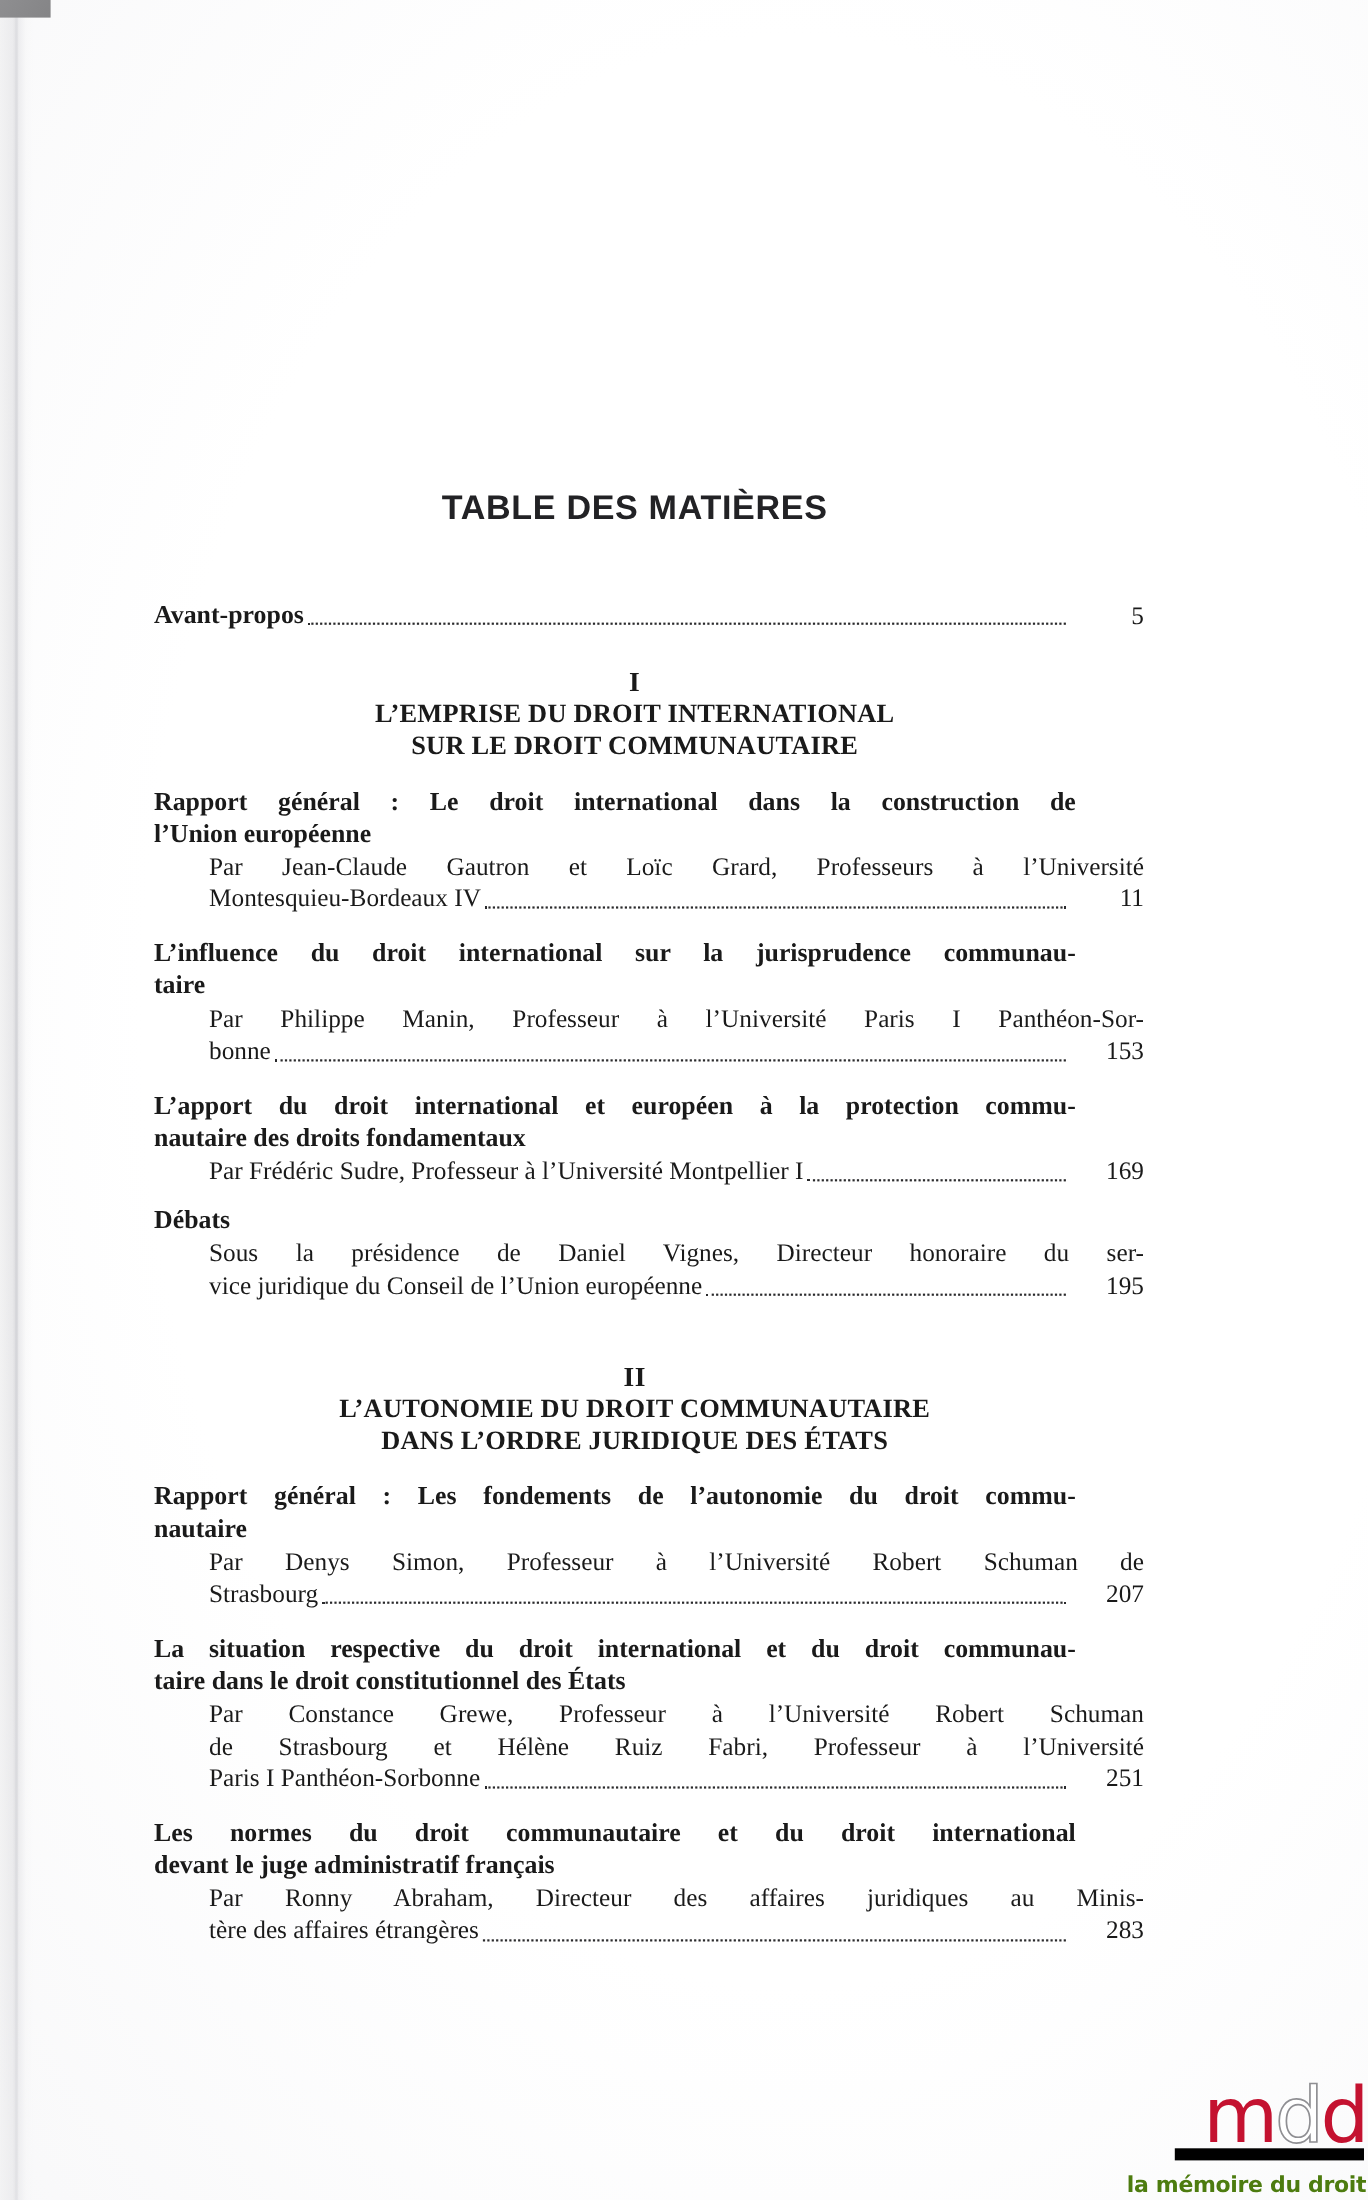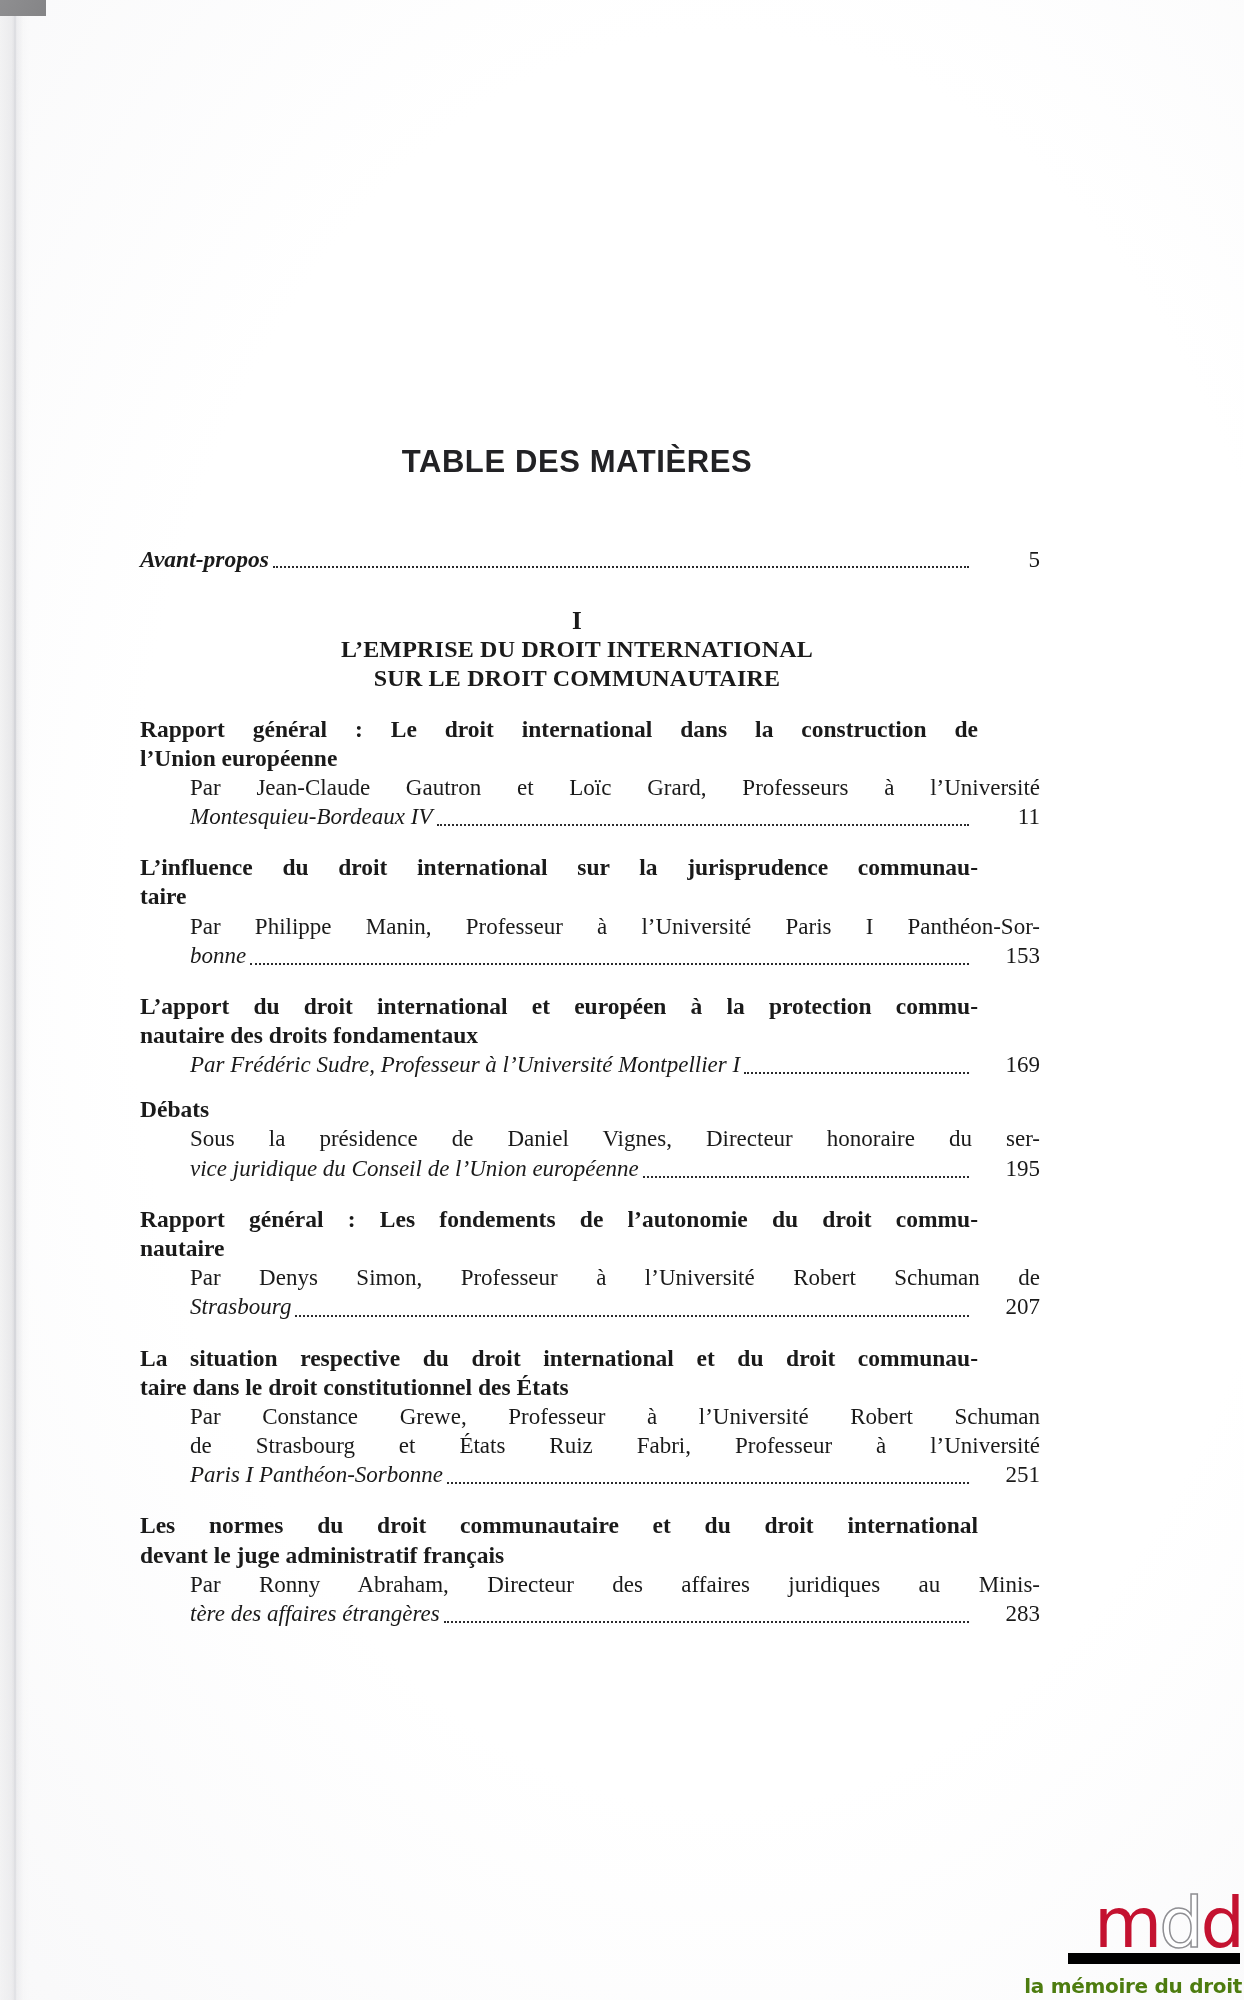--- a/index.html
+++ b/index.html
@@ -95,21 +95,20 @@
   }
 
   .row {
     display: flex;
     align-items: flex-end;
     width: 100%;
   }
   .row .text {
     flex: 0 1 auto;
     white-space: pre;
-    font-style: italic;
   }
   .row .leader {
     flex: 1 1 auto;
     min-width: 8px;
     margin: 0 3px 5px 4px;
     border-bottom: 2.4px dotted #2a2a2c;
     height: 1px;
   }
   .row .pageno {
     flex: 0 0 62px;
@@ -296,40 +295,45 @@
       <div class="byline">
         <div class="line justified">Sous la présidence de Daniel Vignes, Directeur honoraire du ser-</div>
         <div class="row">
           <span class="text">vice juridique du Conseil de l’Union européenne</span>
           <span class="leader"></span>
           <span class="pageno">195</span>
         </div>
       </div>
     </div>
 
+    <div class="part part--two">
+      <div class="numeral">II</div>
+      <div class="lines">L’AUTONOMIE DU DROIT COMMUNAUTAIRE</div>
+      <div class="lines">DANS L’ORDRE JURIDIQUE DES ÉTATS</div>
+    </div>
 
     <div class="entry">
       <div class="title-line justified">Rapport général : Les fondements de l’autonomie du droit commu-</div>
       <div class="title-line">nautaire</div>
       <div class="byline">
         <div class="line justified">Par Denys Simon, Professeur à l’Université Robert Schuman de</div>
         <div class="row">
           <span class="text">Strasbourg</span>
           <span class="leader"></span>
           <span class="pageno">207</span>
         </div>
       </div>
     </div>
 
     <div class="entry">
       <div class="title-line justified">La situation respective du droit international et du droit communau-</div>
       <div class="title-line">taire dans le droit constitutionnel des États</div>
       <div class="byline">
         <div class="line justified">Par Constance Grewe, Professeur à l’Université Robert Schuman</div>
-        <div class="line justified">de Strasbourg et États Ruiz Fabri, Professeur à l’Université</div>
+        <div class="line justified">de Strasbourg et Hélène Ruiz Fabri, Professeur à l’Université</div>
         <div class="row">
           <span class="text">Paris I Panthéon-Sorbonne</span>
           <span class="leader"></span>
           <span class="pageno">251</span>
         </div>
       </div>
     </div>
 
     <div class="entry">
       <div class="title-line justified">Les normes du droit communautaire et du droit international</div>

